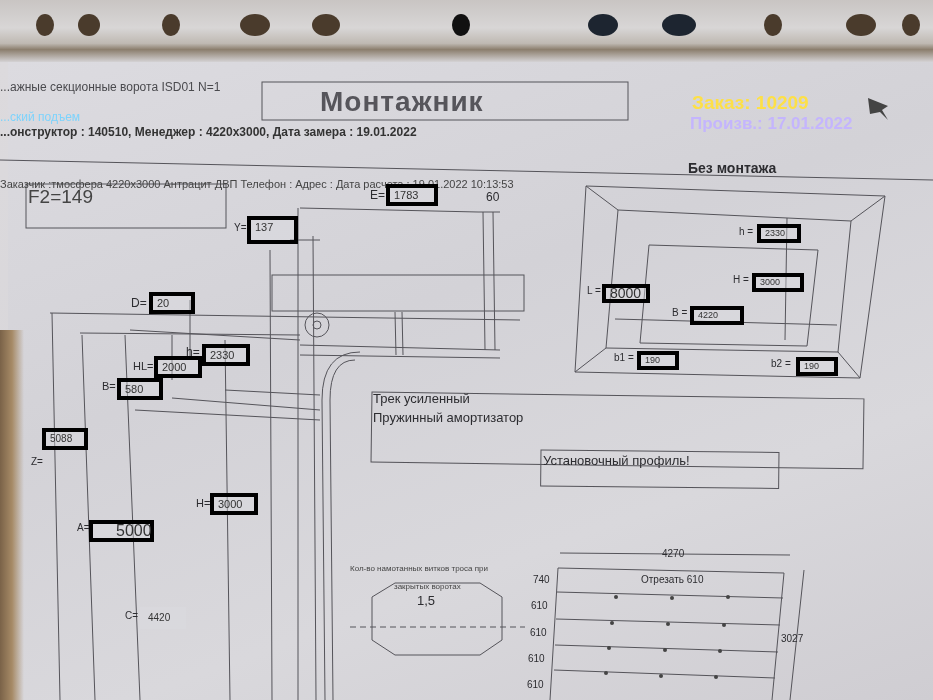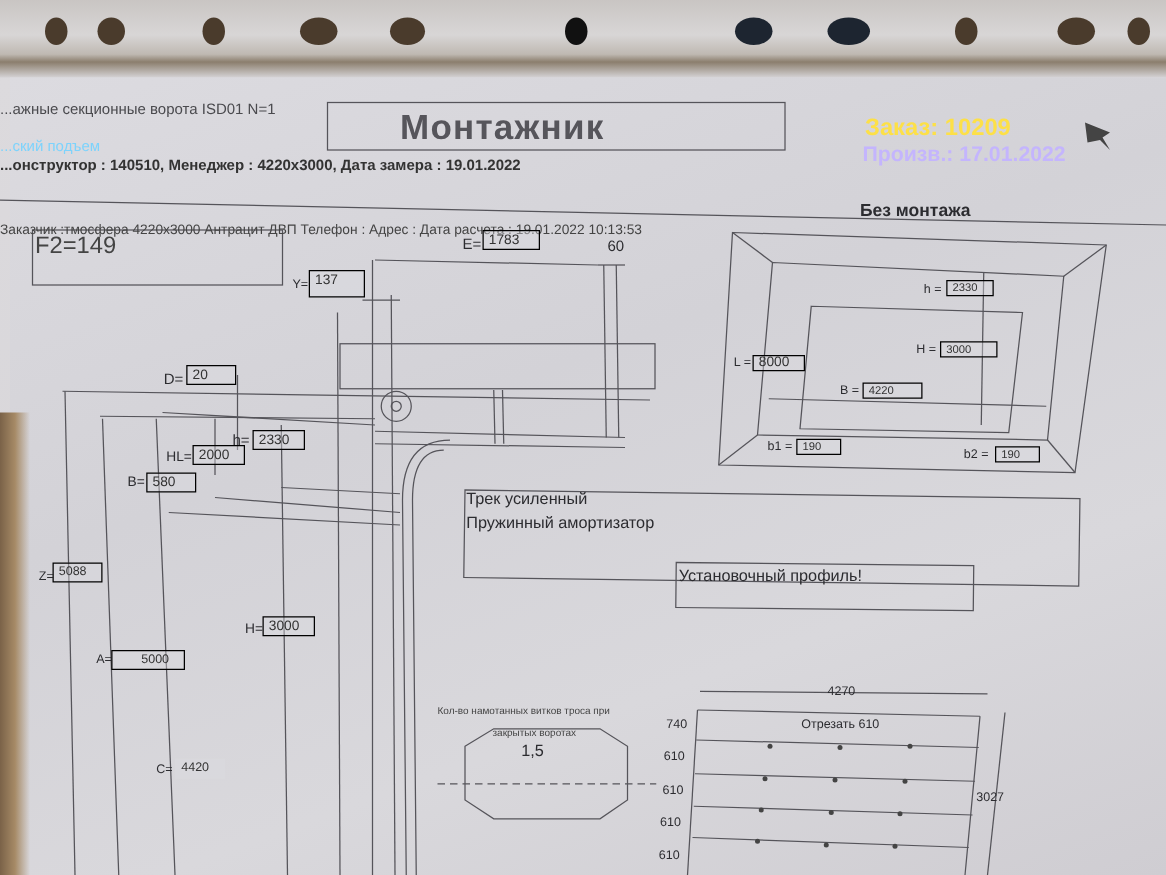--- a/index.html
+++ b/index.html
@@ -20,21 +20,21 @@
     background:#4a3b2c; }
   .paper {
     position:absolute; left:8px; top:62px; width:925px; height:638px;
     background:linear-gradient(160deg,#dcdbe0 0%, #d3d2d7 40%, #d9d8dc 70%, #cfcdd2 100%);
   }
   .leftedge {
     position:absolute; left:0; top:330px; width:24px; height:370px;
     background:linear-gradient(90deg,#7a6248 0%, #a68a66 50%, rgba(200,190,180,0) 100%);
   }
   .txt { position:absolute; color:#2c2c30; white-space:nowrap; }
-  .val { position:absolute; border:1px solid #000000; font-size:11px; color:#333; padding:0 4px;
+  .val { position:absolute; border:4px solid #000000; font-size:11px; color:#333; padding:0 4px;
     line-height:14px; background:rgba(220,220,224,0.4); }
   svg.draw { position:absolute; left:0; top:0; }
 </style>
 </head>
 <body>
 
 <div class="sleeve"></div>
 <div class="binder-strip">
   <div class="hole" style="left:36px;"></div>
   <div class="hole" style="left:78px;width:22px;"></div>
@@ -154,34 +154,34 @@
 <div class="val" style="left:247px;top:216px;width:35px;height:20px;">137</div>
 <div class="txt" style="left:131px;top:296px;font-size:12px;">D=</div>
 <div class="val" style="left:149px;top:292px;width:30px;">20</div>
 <div class="txt" style="left:186px;top:345px;font-size:12px;">h=</div>
 <div class="val" style="left:202px;top:344px;width:32px;">2330</div>
 <div class="txt" style="left:133px;top:360px;font-size:11px;">HL=</div>
 <div class="val" style="left:154px;top:356px;width:32px;">2000</div>
 <div class="txt" style="left:102px;top:380px;font-size:11px;">B=</div>
 <div class="val" style="left:117px;top:378px;width:30px;">580</div>
 <div class="txt" style="left:31px;top:456px;font-size:10px;">Z=</div>
-<div class="val" style="left:42px;top:450px;width:30px;font-size:10px;">5088</div>
+<div class="val" style="left:42px;top:428px;width:30px;font-size:10px;">5088</div>
 <div class="txt" style="left:77px;top:522px;font-size:10px;">A=</div>
-<div class="val" style="left:89px;top:520px;width:30px;font-size:10px;padding-left:23px;">5000</div>
+<div class="val" style="left:89px;top:520px;width:30px;font-size:16px;padding-left:23px;">5000</div>
 <div class="txt" style="left:196px;top:497px;font-size:11px;">H=</div>
 <div class="val" style="left:210px;top:493px;width:32px;">3000</div>
 <div class="txt" style="left:125px;top:610px;font-size:10px;">C=</div>
 <div class="val" style="left:140px;top:607px;width:30px;font-size:10px;border-color:transparent;">4420</div>
 
 <div class="txt" style="left:739px;top:226px;font-size:10px;">h =</div>
 <div class="val" style="left:757px;top:224px;width:28px;font-size:9px;line-height:11px;">2330</div>
 <div class="txt" style="left:733px;top:274px;font-size:10px;">H =</div>
 <div class="val" style="left:752px;top:273px;width:36px;font-size:9px;line-height:11px;">3000</div>
 <div class="txt" style="left:587px;top:285px;font-size:10px;">L =</div>
-<div class="val" style="left:602px;top:284px;width:32px;font-size:11px;line-height:11px;">8000</div>
+<div class="val" style="left:602px;top:284px;width:32px;font-size:14px;line-height:11px;">8000</div>
 <div class="txt" style="left:672px;top:307px;font-size:10px;">B =</div>
 <div class="val" style="left:690px;top:306px;width:38px;font-size:9px;line-height:11px;">4220</div>
 <div class="txt" style="left:614px;top:352px;font-size:10px;">b1 =</div>
 <div class="val" style="left:637px;top:351px;width:26px;font-size:9px;line-height:11px;">190</div>
 <div class="txt" style="left:771px;top:358px;font-size:10px;">b2 =</div>
 <div class="val" style="left:796px;top:357px;width:26px;font-size:9px;line-height:11px;">190</div>
 
 <div class="txt" style="left:373px;top:391px;font-size:13px;">Трек усиленный</div>
 <div class="txt" style="left:373px;top:410px;font-size:13px;">Пружинный амортизатор</div>
 <div class="txt" style="left:543px;top:453px;font-size:13px;">Установочный профиль!</div>

